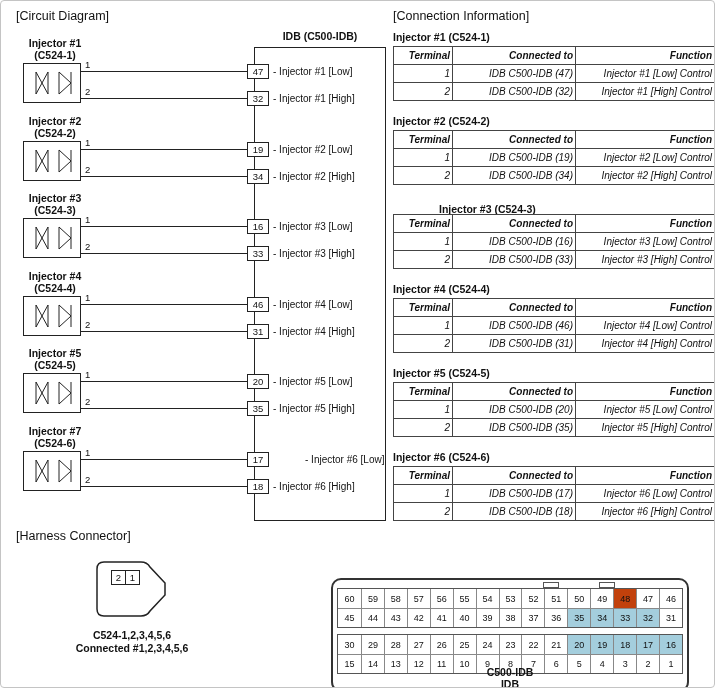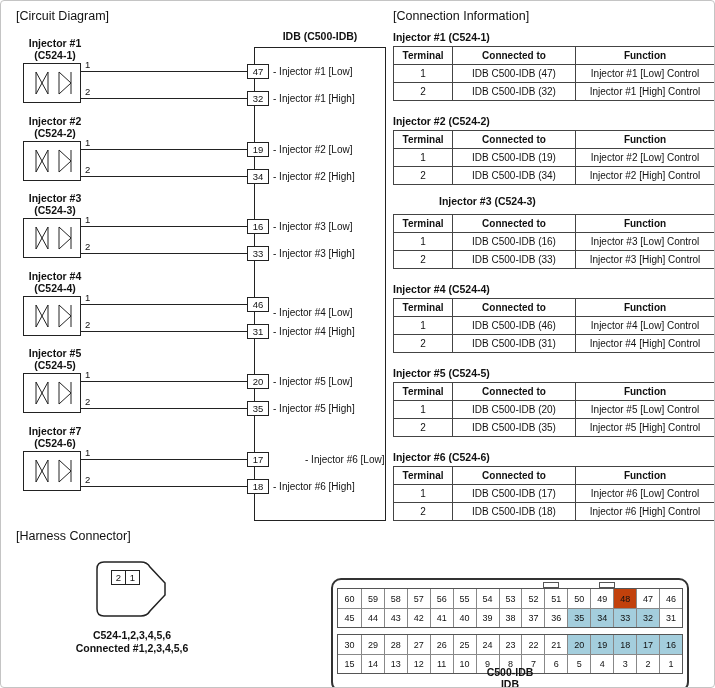--- a/index.html
+++ b/index.html
@@ -23,22 +23,22 @@
   .idb-title{position:absolute;left:253px;top:29px;width:132px;text-align:center;
     font-weight:bold;font-size:10.5px;}
   .pinbox{position:absolute;left:246px;width:22px;height:15px;border:1px solid #222;
     background:#fff;font-size:9.5px;line-height:13px;text-align:center;box-sizing:border-box;}
   .pinlabel{position:absolute;left:272px;font-size:10px;line-height:12px;white-space:nowrap;}
 
   
   .ct-title{position:absolute;left:392px;font-weight:bold;font-size:10.5px;white-space:nowrap;}
   table.ct{position:absolute;left:392px;border-collapse:collapse;table-layout:fixed;
     width:306px;font-size:10px;background:#fff;}
-  .ct th,.ct td{border:1px solid #444;height:17px;padding:0 2px;text-align:center;
-    vertical-align:middle;white-space:nowrap;overflow:hidden;}
+  .ct th,.ct td{border:1px solid #444;height:17px;padding:0 2px;text-align:right;
+    vertical-align:middle;white-space:nowrap;overflow:hidden;font-style:italic;}
   .ct th{font-weight:bold;}
 
   
   .hshape{position:absolute;left:90px;top:556px;}
   .hshape path,.hshape rect{fill:none;stroke:#222;}
   .hpin{position:absolute;width:15px;height:14px;font-size:9.5px;line-height:14px;text-align:center;}
   .hlabel{position:absolute;left:64px;width:134px;text-align:center;font-weight:bold;
     font-size:10.5px;line-height:12px;white-space:nowrap;}
 
   
@@ -141,21 +141,21 @@
           <line x1="25" y1="9" x2="13" y2="31"></line>
           <line x1="36" y1="9" x2="36" y2="31"></line>
           <line x1="48" y1="9" x2="48" y2="31"></line>
           <path d="M36 9 L48 20 L36 31"></path>
         </svg></div>
       <div class="term" style="top: 292px;">1</div>
       <div class="term" style="top: 319px;">2</div>
       <div class="wire" style="top: 303px;"></div>
       <div class="wire" style="top: 330px;"></div>
       <div class="pinbox" style="top: 296px;">46</div>
-      <div class="pinlabel" style="top: 298px; margin-top: 8px;">- Injector #4 [Low]</div>
+      <div class="pinlabel" style="top: 298px;">- Injector #4 [Low]</div>
       <div class="pinbox" style="top: 323px;">31</div>
       <div class="pinlabel" style="top: 325px;">- Injector #4 [High]</div>
       <div class="inj-name" style="top: 346px;">Injector #5</div>
       <div class="inj-code" style="top: 358px;">(C524-5)</div>
       <div class="inj-symwrap" style="top: 372px;"><svg class="isym" width="58" height="40" viewBox="0 0 58 40">
           <rect x="0.5" y="0.5" width="57" height="39"></rect>
           <line x1="13" y1="9" x2="13" y2="31"></line>
           <line x1="25" y1="9" x2="25" y2="31"></line>
           <line x1="13" y1="9" x2="25" y2="31"></line>
           <line x1="25" y1="9" x2="13" y2="31"></line>
@@ -228,21 +228,21 @@
             <td>IDB C500-IDB (19)</td>
             <td>Injector #2 [Low] Control</td>
           </tr>
           <tr>
             <td>2</td>
             <td>IDB C500-IDB (34)</td>
             <td>Injector #2 [High] Control</td>
           </tr>
         </tbody>
       </table>
-      <div class="ct-title" style="top: 194px; padding-left: 46px;">Injector #3 (C524-3)</div>
+      <div class="ct-title" style="top: 202px; padding-left: 46px;">Injector #3 (C524-3)</div>
       <table class="ct" style="top: 213px;">
         <tbody>
           <tr>
             <th style="width: 54px;">Terminal</th>
             <th style="width: 118px;">Connected to</th>
             <th style="width: 134px;">Function</th>
           </tr>
           <tr>
             <td>1</td>
             <td>IDB C500-IDB (16)</td>

